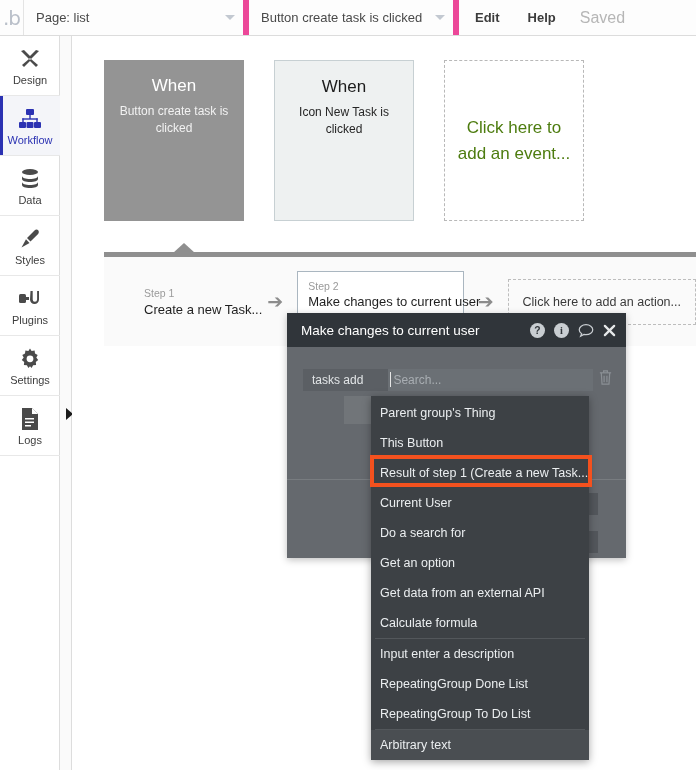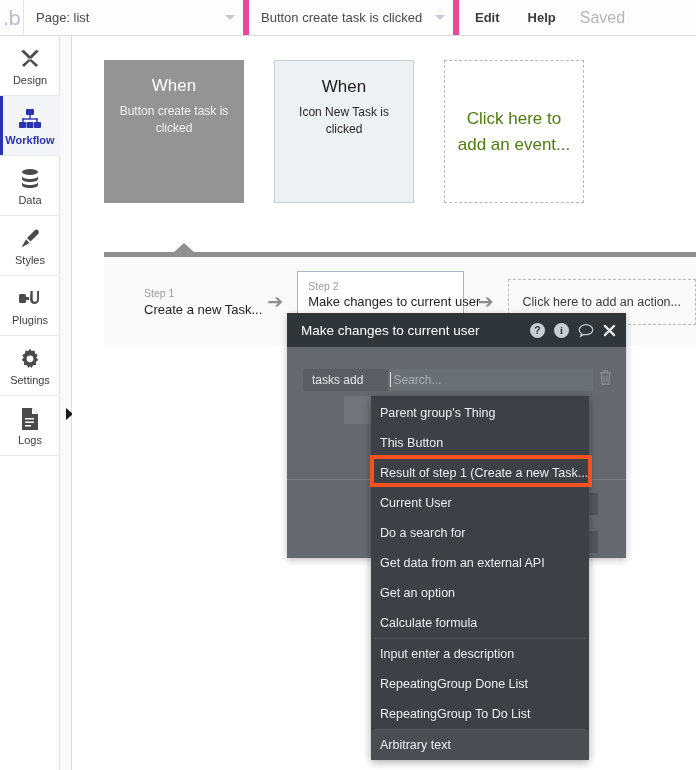--- a/index.html
+++ b/index.html
@@ -52,21 +52,21 @@
     position: absolute; top: 36px; left: 0; width: 60px; height: 734px;
     background: #ffffff; border-right: 1px solid #dddddd;
   }
   .side-item {
     position: relative; height: 60px; width: 60px;
     display: flex; flex-direction: column; align-items: center; justify-content: center;
     border-bottom: 1px solid #e8e8e8; cursor: pointer; gap: 3px;
   }
   .side-item .lbl { font-size: 11px; color: #3d3d3d; line-height: 1; }
   .side-item.active { background: #f4f5f9; }
-  .side-item.active .lbl { color: #2b32b2; font-weight: 700; }
+  .side-item.active .lbl { color: #2b32b2; font-weight: 400; }
   .side-item.active::before {
     content: ""; position: absolute; left: 0; top: 0; bottom: 0; width: 3px;
     background: #2b32b2;
   }
   .side-icon { width: 26px; height: 26px; display: flex; align-items: center; justify-content: center; }
   .side-icon svg { display: block; }
 
   
   .collapse-arrow {
     position: absolute; left: 63px; top: 407px; width: 12px; height: 14px;
@@ -86,21 +86,21 @@
 
   
   .canvas {
     position: absolute; top: 36px; left: 72px; width: 624px; height: 734px;
     background: #ffffff;
   }
 
   
   .events { position: absolute; top: 24px; left: 32px; display: flex; gap: 30px; }
   .event-card {
-    width: 140px; height: 143px; display: flex; flex-direction: column;
+    width: 140px; height: 161px; display: flex; flex-direction: column;
     align-items: center; justify-content: flex-start; padding: 16px 12px 0;
     cursor: pointer;
   }
   .event-card.selected { background: #949494; }
   .event-card.selected .ev-when { color: #ffffff; }
   .event-card.selected .ev-desc { color: #f2f2f2; }
   .event-card.plain {
     background: #eef1f1; border: 1px solid #c7d0d3;
   }
   .event-card.plain .ev-when { color: #1c1c1c; }
@@ -416,22 +416,22 @@
     <span class="opt-label">Add a break</span>
     <span class="opt-input"></span>
   </div>
 
   <div class="dropdown" id="dropdown">
       <div class="dd-item">Parent group's Thing</div>
       <div class="dd-item">This Button</div>
       <div class="dd-item">Result of step 1 (Create a new Task...)</div>
       <div class="dd-item">Current User</div>
       <div class="dd-item">Do a search for</div>
+      <div class="dd-item">Get an option</div>
       <div class="dd-item">Get data from an external API</div>
-      <div class="dd-item">Get an option</div>
       <div class="dd-item">Calculate formula</div>
       <div class="dd-sep"></div>
       <div class="dd-item">Input enter a description</div>
       <div class="dd-item">RepeatingGroup Done List</div>
       <div class="dd-item">RepeatingGroup To Do List</div>
       <div class="dd-sep"></div>
       <div class="dd-item last">Arbitrary text</div>
     </div>
   <div class="dd-highlight"></div>
 

